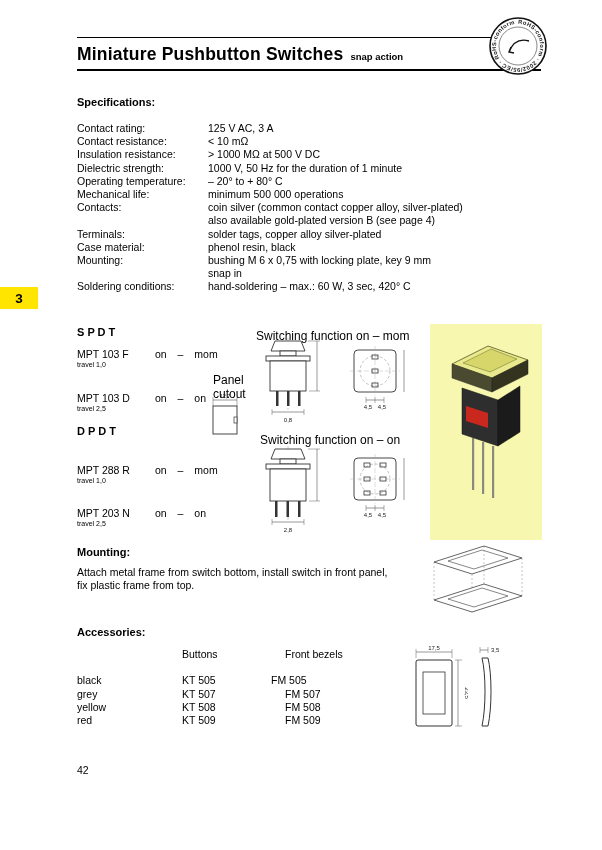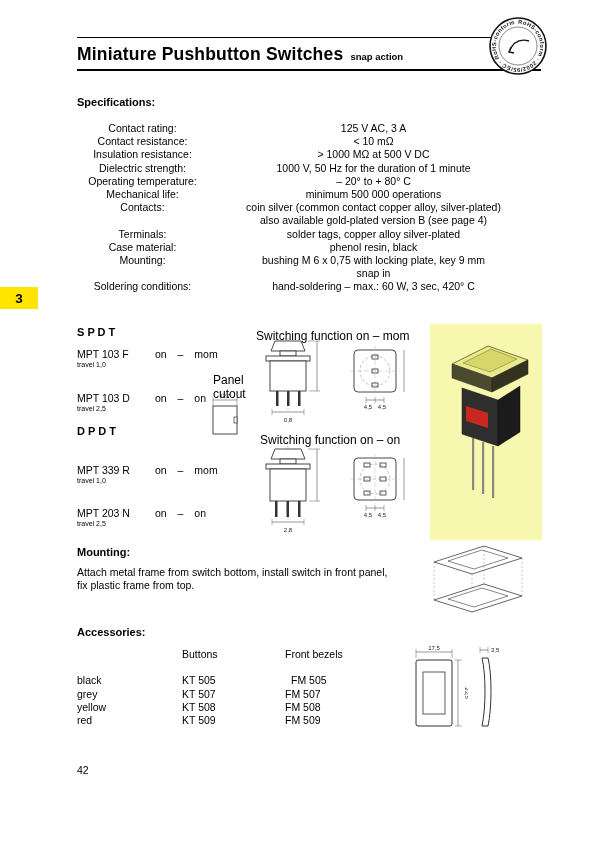--- a/index.html
+++ b/index.html
@@ -8,21 +8,21 @@
   .abs{position:absolute;}
   .rule{background:#000;}
   .title{font-size:17.5px;font-weight:bold;letter-spacing:0.2px;}
   .subtitle{font-size:9.5px;font-weight:bold;margin-left:7px;}
   .sec-heading{font-size:11px;font-weight:bold;white-space:nowrap;}
   .body-text{font-size:10.5px;white-space:nowrap;}
   .func{word-spacing:8px;}
   .tiny{font-size:7px;white-space:nowrap;}
   .caption{font-size:12px;white-space:nowrap;}
   .spec-table{font-size:10.5px;line-height:13.2px;width:462px;}
-  .spec-row{display:grid;grid-template-columns:131px 1fr;text-align:center;}
+  .spec-row{display:grid;grid-template-columns:131px 1fr;}
   .spec-row div{white-space:nowrap;}
   .side-tab{left:0;top:287px;width:38px;height:22px;background:#ffe500;font-size:13.5px;font-weight:bold;display:flex;align-items:center;justify-content:center;}
   .yellow-panel{left:430px;top:324px;width:112px;height:216px;background:#f7f7af;}
   .pagenum{font-size:10.5px;}
   svg{display:block;}
   svg text{font-family:"Liberation Sans",sans-serif;fill:#222;}
 </style>
 </head>
 <body>
 
@@ -160,21 +160,21 @@
     <line x1="24" y1="51" x2="24" y2="57" stroke="#333" stroke-width="0.4"></line>
     <line x1="33" y1="51" x2="33" y2="57" stroke="#333" stroke-width="0.4"></line>
     <line x1="42" y1="51" x2="42" y2="57" stroke="#333" stroke-width="0.4"></line>
     <text x="26" y="63" font-size="6" text-anchor="middle">4,5</text>
     <text x="40" y="63" font-size="6" text-anchor="middle">4,5</text>
     <line x1="62" y1="4" x2="62" y2="46" stroke="#333" stroke-width="0.5"></line>
   </svg>
 
   <div class="abs sec-heading" style="left:77px;top:425px">D P D T</div>
   <div class="abs caption" style="left:260px;top:433px">Switching function on – on</div>
-  <div class="abs body-text" style="left:77px;top:464px">MPT 339 R</div>
+  <div class="abs body-text" style="left:77px;top:464px">MPT 288 R</div>
   <div class="abs body-text func" style="left:155px;top:464px">on – mom</div>
   <div class="abs tiny" style="left:77px;top:477px">travel 1,0</div>
   <div class="abs body-text" style="left:77px;top:507px">MPT 203 N</div>
   <div class="abs body-text func" style="left:155px;top:507px">on – on</div>
   <div class="abs tiny" style="left:77px;top:520px">travel 2,5</div>
 
   <svg class="abs" style="left:248px;top:446px" width="80" height="90" viewBox="0 0 80 90">
     <line x1="40" y1="0" x2="40" y2="74" stroke="#999" stroke-width="0.5" stroke-dasharray="5,2"></line>
     <path d="M27,3 L53,3 L57,13 L23,13 Z" fill="#fff" stroke="#333" stroke-width="0.9"></path>
     <rect x="32" y="13" width="16" height="5" fill="#fff" stroke="#333" stroke-width="0.9"></rect>
@@ -241,21 +241,21 @@
     <polygon points="16,62 66,46 104,58 54,74" fill="#fff" stroke="#555" stroke-width="0.9"></polygon>
     <polygon points="30,61 64,50 90,58 56,69" fill="none" stroke="#555" stroke-width="0.7"></polygon>
   </svg>
 
   <div class="abs sec-heading" style="left:77px;top:626px">Accessories:</div>
   <div class="abs body-text" style="left:182px;top:648px">Buttons</div>
   <div class="abs body-text" style="left:285px;top:648px">Front bezels</div>
 
   <div class="abs body-text" style="left:77px;top:674px">black</div>
   <div class="abs body-text" style="left:182px;top:674px">KT 505</div>
-  <div class="abs body-text" style="left:291px;top:674px">FM 505</div>
+  <div class="abs body-text" style="left:271px;top:674px">FM 505</div>
 
   <div class="abs body-text" style="left:77px;top:688px">grey</div>
   <div class="abs body-text" style="left:182px;top:688px">KT 507</div>
   <div class="abs body-text" style="left:285px;top:688px">FM 507</div>
 
   <div class="abs body-text" style="left:77px;top:701px">yellow</div>
   <div class="abs body-text" style="left:182px;top:701px">KT 508</div>
   <div class="abs body-text" style="left:285px;top:701px">FM 508</div>
 
   <div class="abs body-text" style="left:77px;top:714px">red</div>

